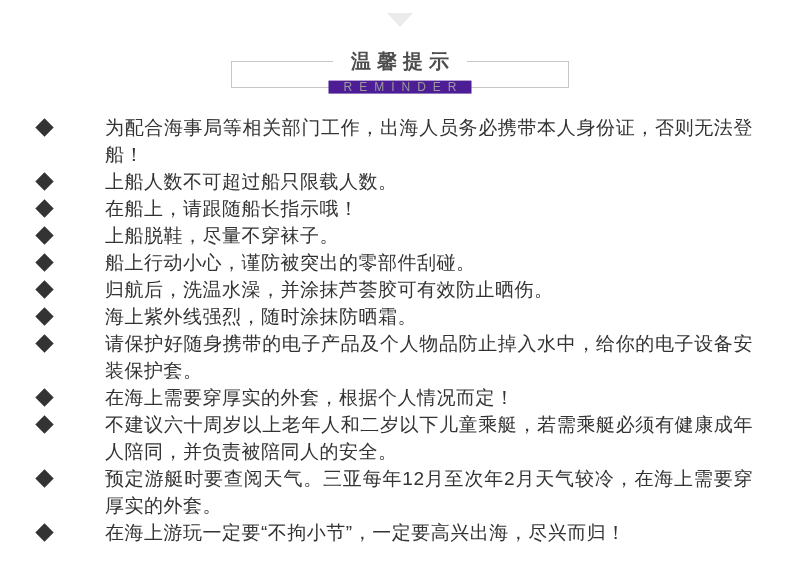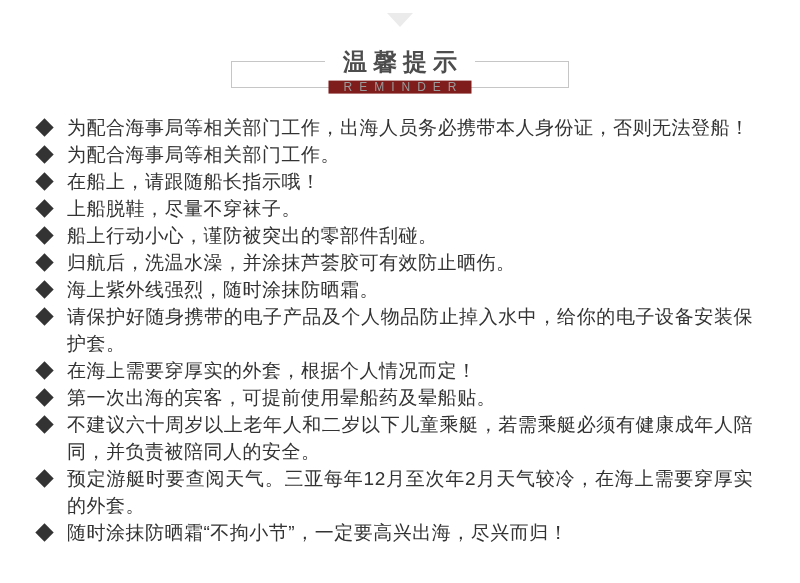--- a/index.html
+++ b/index.html
@@ -29,33 +29,33 @@
     margin: 34px auto 0;
     border: 1px solid #c6c6c6;
   }
   .title {
     position: absolute;
     left: 50%;
     top: 0;
     transform: translate(-50%, -52%);
     background: #ffffff;
     padding: 0 12px 0 18px;
-    font-size: 24px;
+    font-size: 20px;
     font-weight: 700;
     letter-spacing: 6px;
     color: #4d4d4d;
     white-space: nowrap;
     line-height: 1.05;
   }
   .subtitle {
     position: absolute;
     left: 50%;
     bottom: 0;
     transform: translate(-50%, 50%);
-    background: #7f1d1d;
+    background: #4c1d95;
     padding: 0 8px 0 15px;
     font-size: 12px;
     letter-spacing: 7px;
     color: #9b9b9b;
     white-space: nowrap;
     line-height: 1.1;
   }
   
   .notice-list {
     list-style: none;
@@ -73,20 +73,21 @@
     margin: 7px 0 0 3px;
   }
   .item-text {
     width: 686px;
     font-size: 19px;
     line-height: 27px;
     letter-spacing: 0.5px;
     color: #333333;
     text-align: justify;
     text-justify: inter-ideograph;
+    margin-left: 38px;
   }
 </style>
 </head>
 <body>
 
 <div class="page">
   <div class="chevron"></div>
 
   <div class="header-box">
     <div class="title">温馨提示</div>
@@ -98,21 +99,21 @@
     <span class="bullet">
           <span class="diamond"></span>
         </span>
     <span class="item-text">为配合海事局等相关部门工作，出海人员务必携带本人身份证，否则无法登船！</span>
   </li>
 
   <li class="item">
     <span class="bullet">
           <span class="diamond"></span>
         </span>
-    <span class="item-text">为配合海事局等相关部门工作。</span>
+    <span class="item-text">上船人数不可超过船只限载人数。</span>
   </li>
 
   <li class="item">
     <span class="bullet">
           <span class="diamond"></span>
         </span>
     <span class="item-text">在船上，请跟随船长指示哦！</span>
   </li>
 
   <li class="item">
@@ -150,41 +151,35 @@
     <span class="item-text">请保护好随身携带的电子产品及个人物品防止掉入水中，给你的电子设备安装保护套。</span>
   </li>
 
   <li class="item">
     <span class="bullet">
           <span class="diamond"></span>
         </span>
     <span class="item-text">在海上需要穿厚实的外套，根据个人情况而定！</span>
   </li>
 
-  <li class="item">
-    <span class="bullet">
-          <span class="diamond"></span>
-        </span>
-    <span class="item-text">第一次出海的宾客，可提前使用晕船药及晕船贴。</span>
-  </li>
 
   <li class="item">
     <span class="bullet">
           <span class="diamond"></span>
         </span>
     <span class="item-text">不建议六十周岁以上老年人和二岁以下儿童乘艇，若需乘艇必须有健康成年人陪同，并负责被陪同人的安全。</span>
   </li>
 
   <li class="item">
     <span class="bullet">
           <span class="diamond"></span>
         </span>
     <span class="item-text">预定游艇时要查阅天气。三亚每年12月至次年2月天气较冷，在海上需要穿厚实的外套。</span>
   </li>
 
   <li class="item">
     <span class="bullet">
           <span class="diamond"></span>
         </span>
-    <span class="item-text">随时涂抹防晒霜“不拘小节”，一定要高兴出海，尽兴而归！</span>
+    <span class="item-text">在海上游玩一定要“不拘小节”，一定要高兴出海，尽兴而归！</span>
   </li>
 </ul>
 </div>
 
 </body></html>

